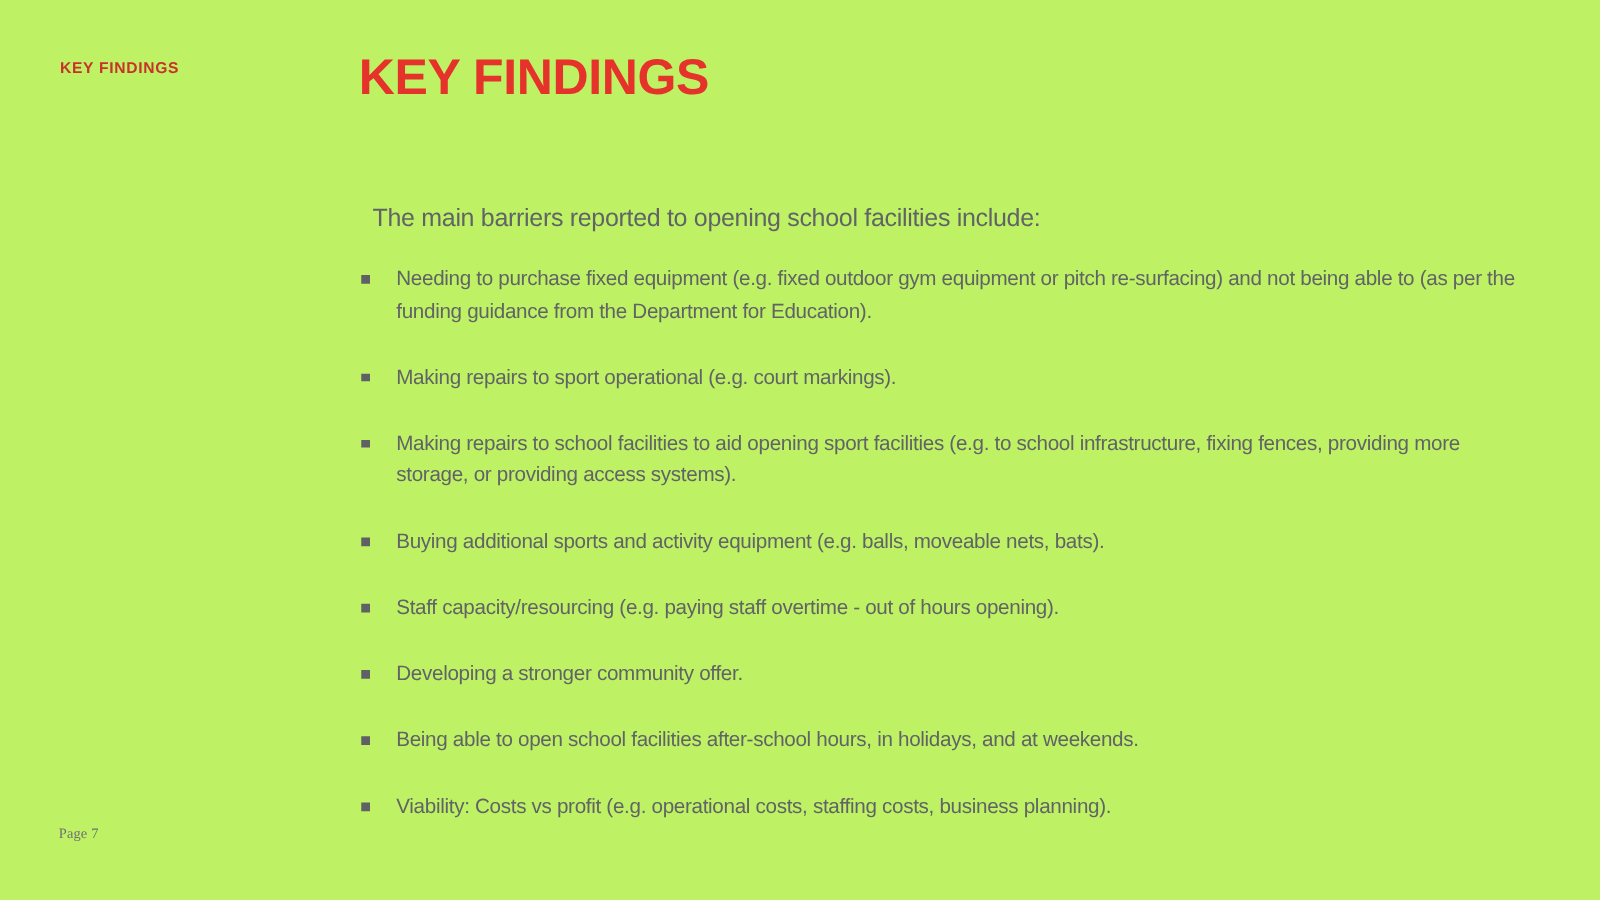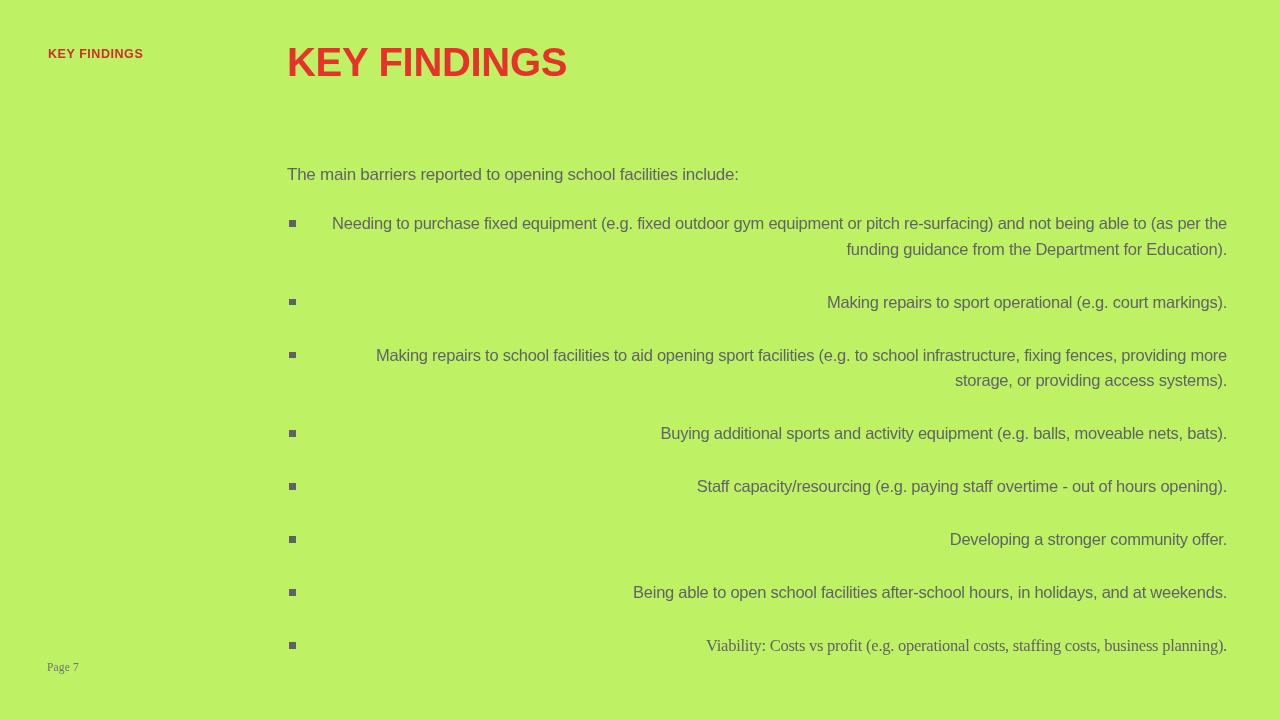--- a/index.html
+++ b/index.html
@@ -86,25 +86,25 @@
     font-size: 21.5px;
     font-weight: bold;
     letter-spacing: -0.05px;
     color: #161616;
     line-height: 28px;
     white-space: nowrap;
   }
 
   .intro-text {
     position: absolute;
-    left: 0px;
+    left: 11px;
     top: 163px;
     width: 940px;
     font-family: "Liberation Sans", sans-serif;
-    font-size: 17px;
+    font-size: 20px;
     font-weight: normal;
     letter-spacing: -0.25px;
     color: #616366;
     line-height: 24px;
   }
 
   .bullet-list {
     position: absolute;
     left: 0px;
     top: 211px;
@@ -120,36 +120,34 @@
     margin: 0 0 27.5px 0;
     font-family: "Liberation Sans", sans-serif;
     font-size: 16.5px;
     font-weight: normal;
     letter-spacing: -0.25px;
     color: #616366;
     line-height: 25.5px;
   }
   .bullet-item:last-child {
     margin-bottom: 0;
-    font-family: Liberation Serif, serif;
   }
 
   .bullet-marker {
     position: absolute;
     left: 2px;
     top: 9px;
     width: 6.5px;
     height: 6.5px;
     background: #5f6164;
     display: block;
   }
 
   .bullet-text {
     display: block;
-    text-align: right;
   }
 </style>
 </head>
 <body>
 
 <div class="slide">
 
   <div class="sidebar">
     <div class="sidebar-label">KEY FINDINGS</div>
     <div class="page-number">Page 7</div>

